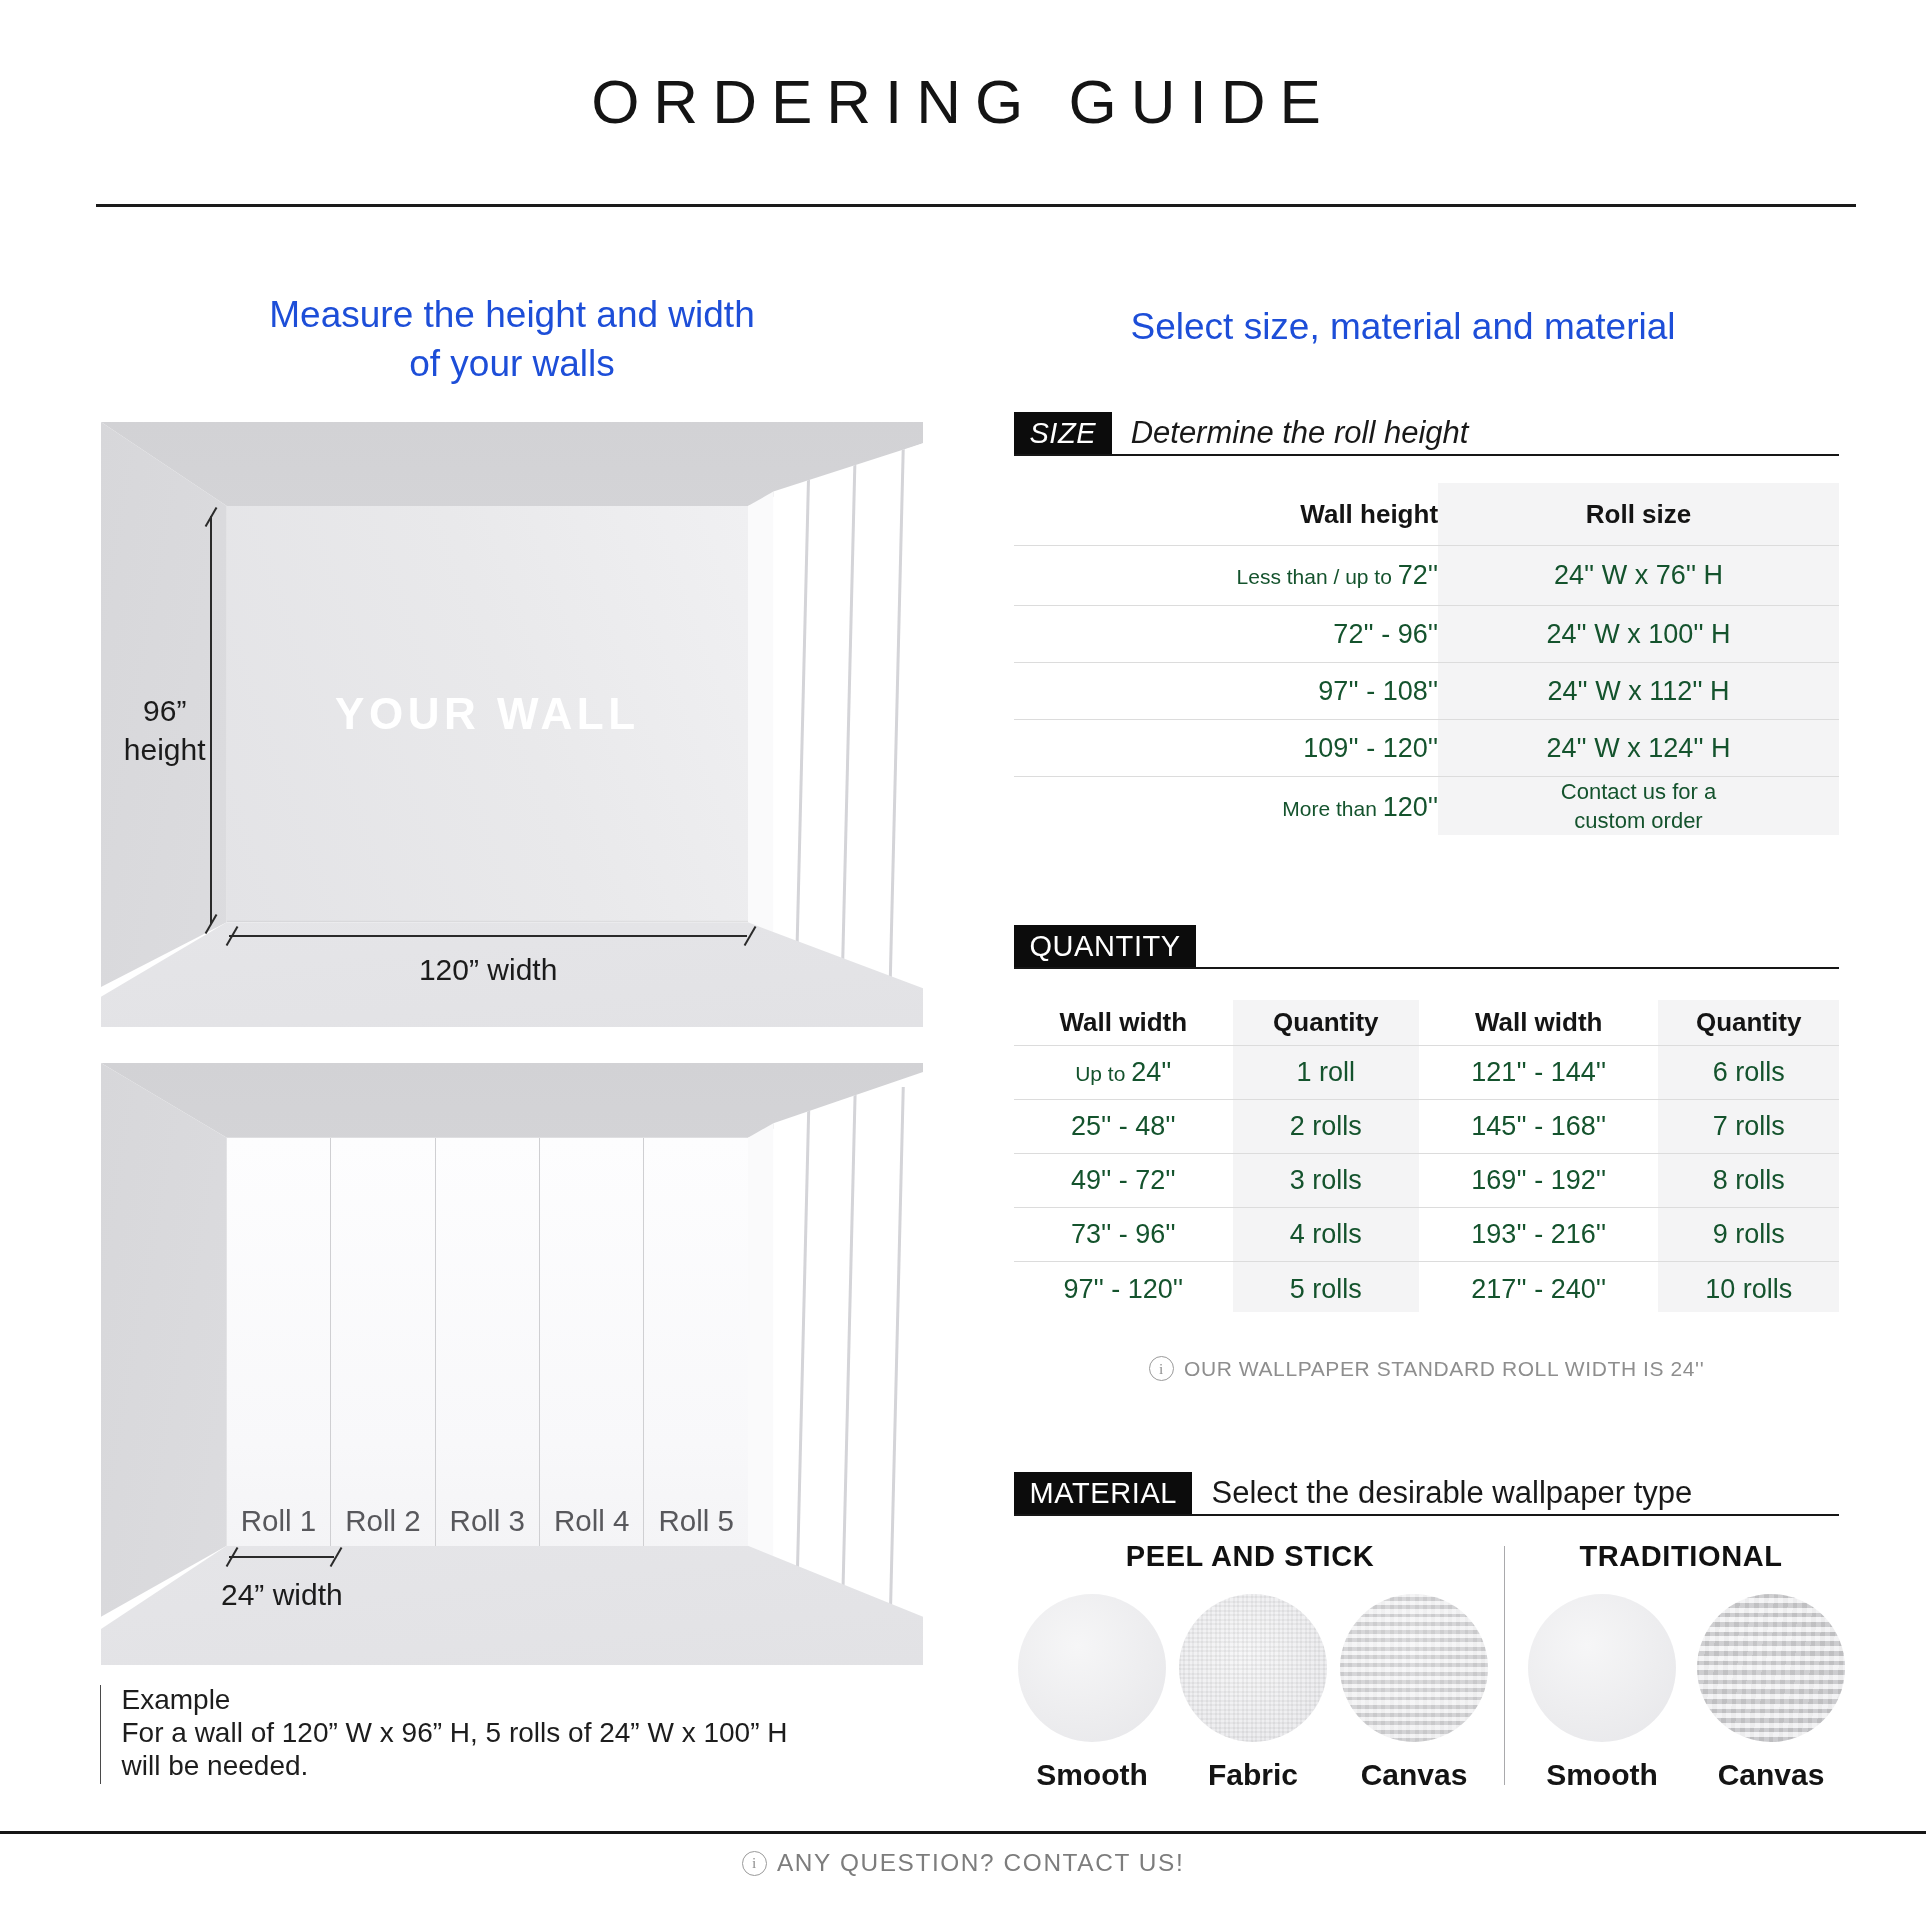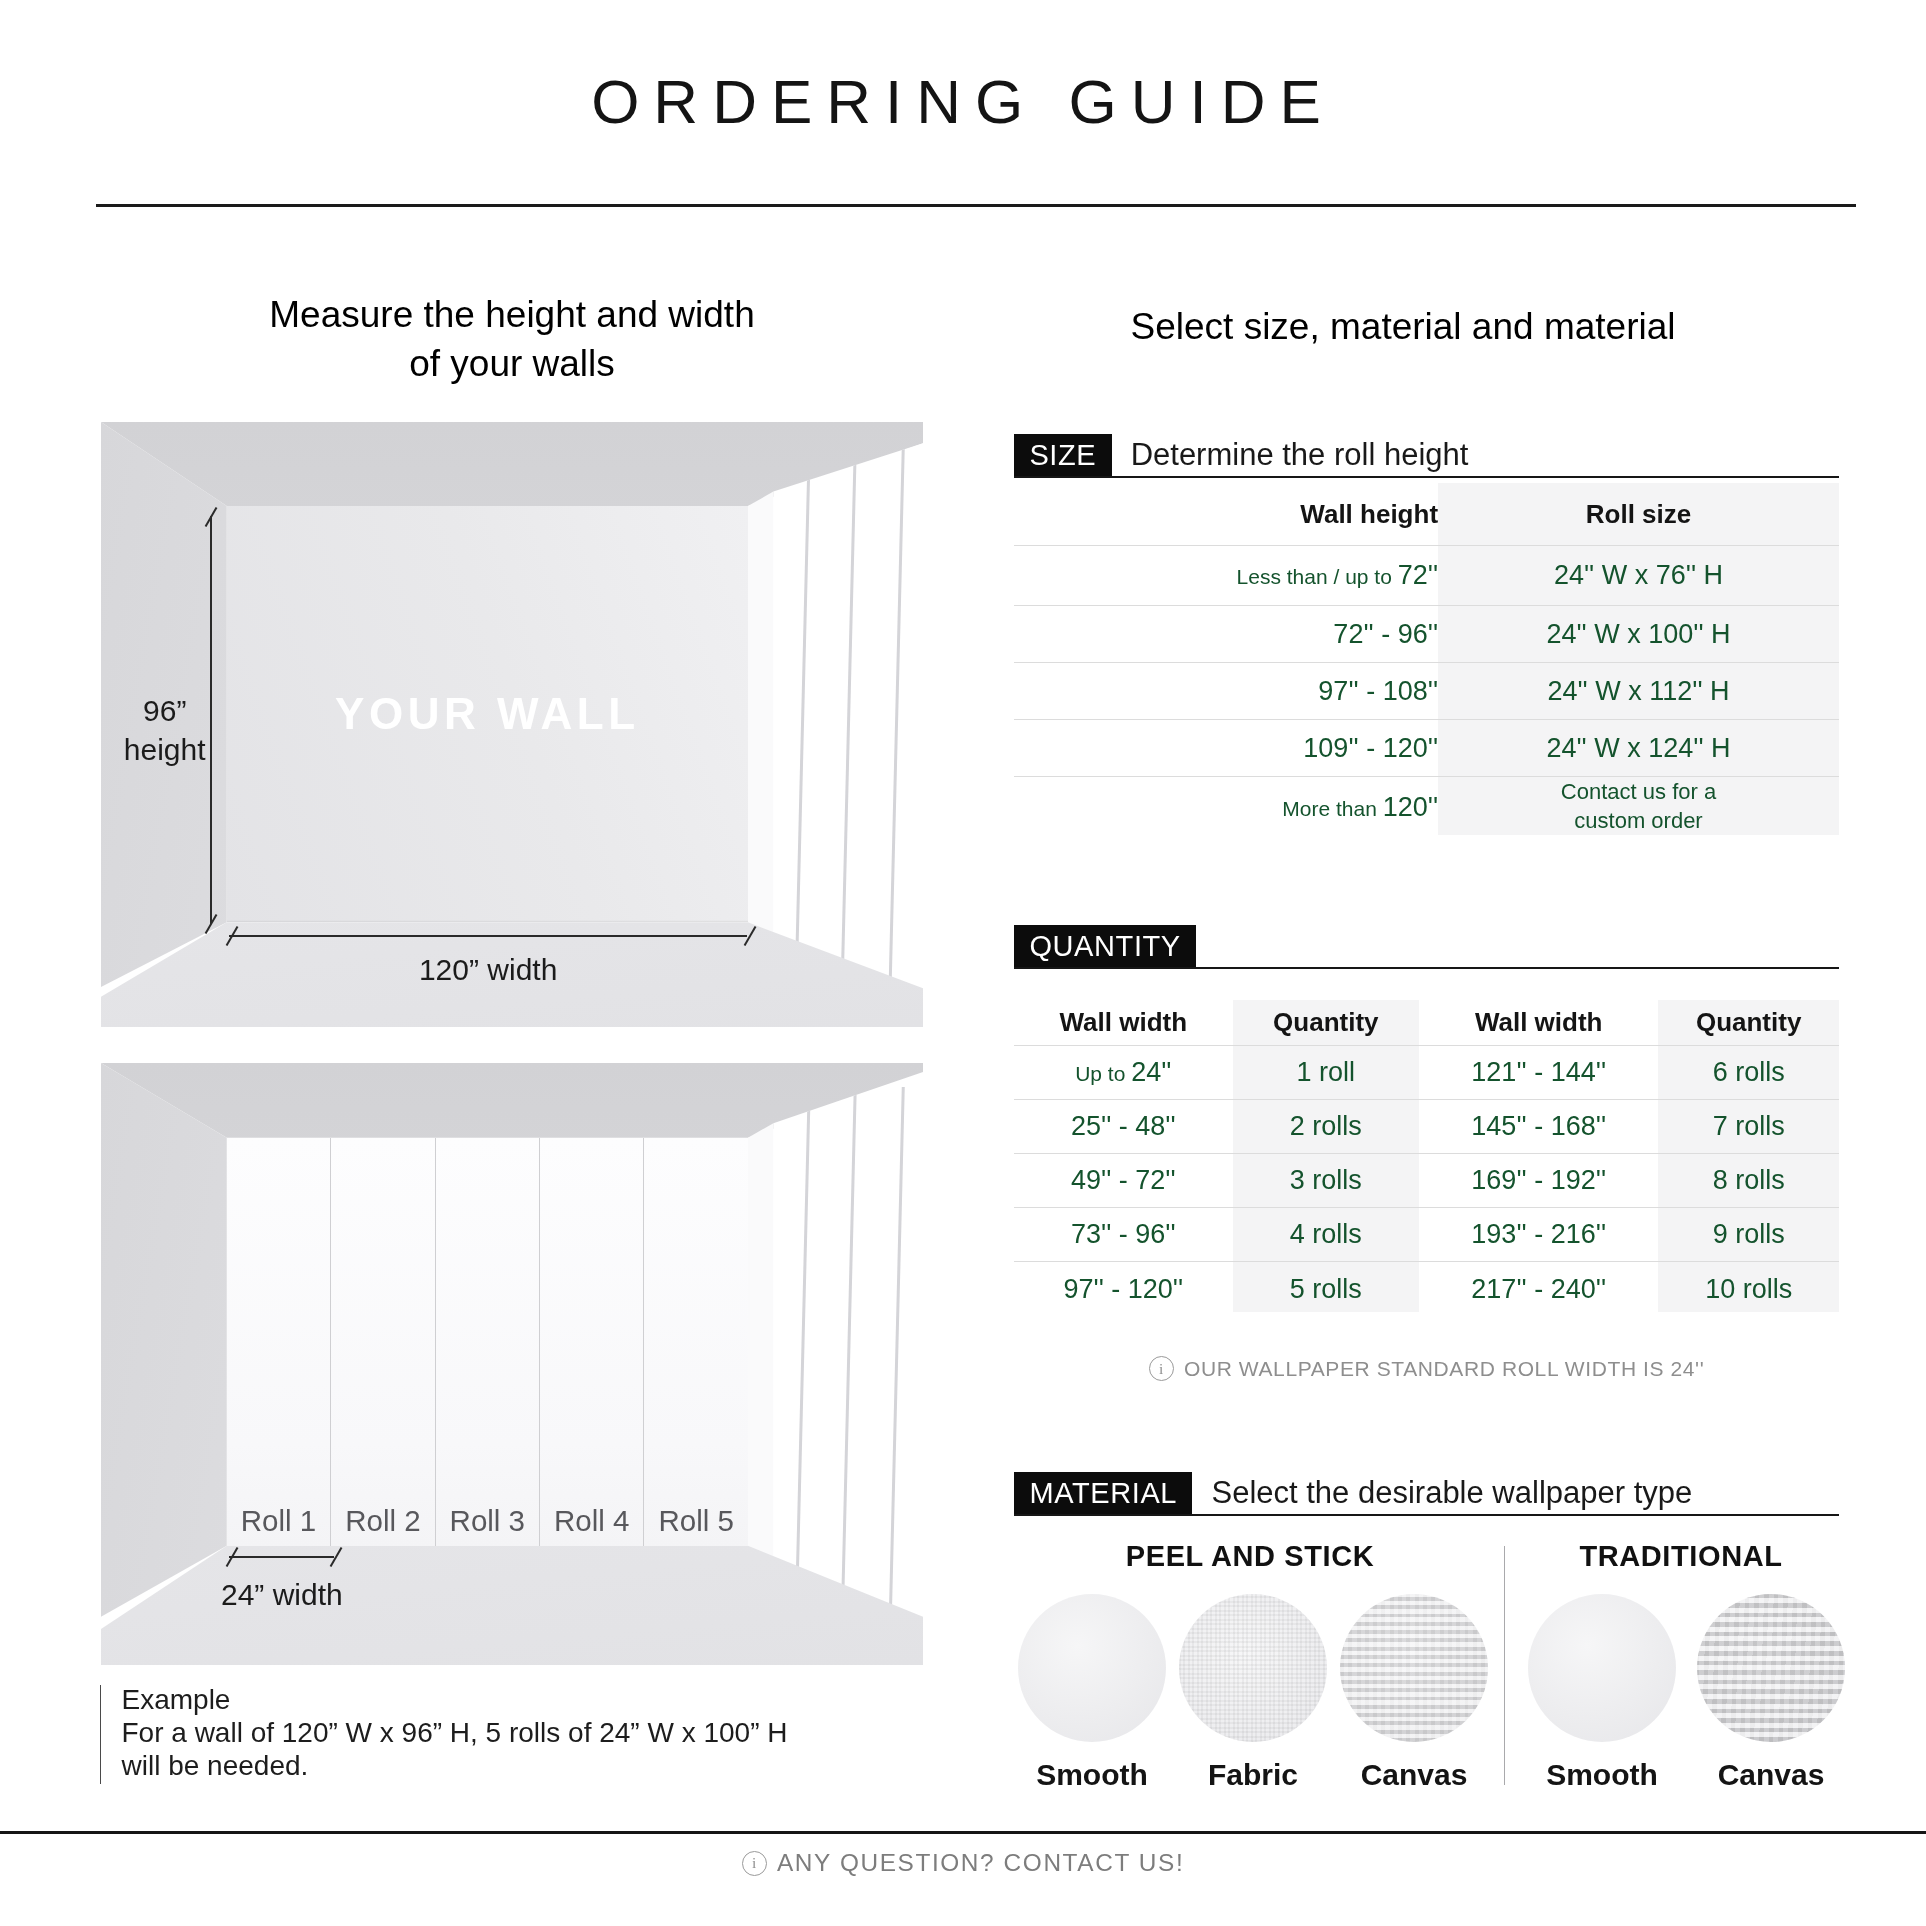--- a/index.html
+++ b/index.html
@@ -6,21 +6,21 @@
   .page{position:relative;width:1926px;height:1926px;background:#ffffff;
         font-family:"Liberation Sans",sans-serif;color:#1c1c1c;overflow:hidden;}
   .abs{position:absolute;}
 
   
   .title{left:0;top:66px;width:1926px;text-align:center;font-size:62px;
          letter-spacing:14px;font-weight:400;color:#141414;}
   .top-rule{left:96px;top:204px;width:1760px;height:2.6px;background:#1a1a1a;}
 
   
-  .col-heading{font-size:37px;line-height:1.33;text-align:center;color:#000000;font-weight:400;}
+  .col-heading{font-size:37px;line-height:1.33;text-align:center;color:#1d4ed8;font-weight:400;}
   .left-heading{left:101px;top:290px;width:822px;}
   .right-heading{left:992px;top:302px;width:822px;}
 
   
   .room{left:101px;width:822px;overflow:hidden;background:#fff;}
   .room1{top:422px;height:605px;}
   .room2{top:1063px;height:602px;}
   .room .layer{position:absolute;inset:0;}
   .r1-ceiling{background:linear-gradient(180deg,#d2d2d5 0%,#dfdfe2 100%);
       clip-path:polygon(0 0,100% 0,100% 3.5%,78.7% 13.9%,15.3% 13.9%);}
@@ -208,21 +208,21 @@
     <div class="tick t-rot" style="left:27.3%;top:81.9%;"></div>
     <div class="abs dim-label" style="left:9.5%;top:85%;width:25%;">24” width</div>
   </div>
 
   <div class="abs example">
     <div>Example</div>
     <div>For a wall of 120” W x 96” H, 5 rolls of 24” W x 100” H</div>
     <div>will be needed.</div>
   </div>
 
-  <div class="abs section-head" style="top:434px;">
+  <div class="abs section-head" style="top:412px;font-style:italic;">
     <div class="badge">SIZE</div>
     <div class="section-sub">Determine the roll height</div>
   </div>
 
   <div class="abs size-table">
     <div class="col-shade size-shade"></div>
     <div class="trow" style="height:62px;">
       <div class="size-c1 th">Wall height</div>
       <div class="size-c2 th">Roll size</div>
     </div>

